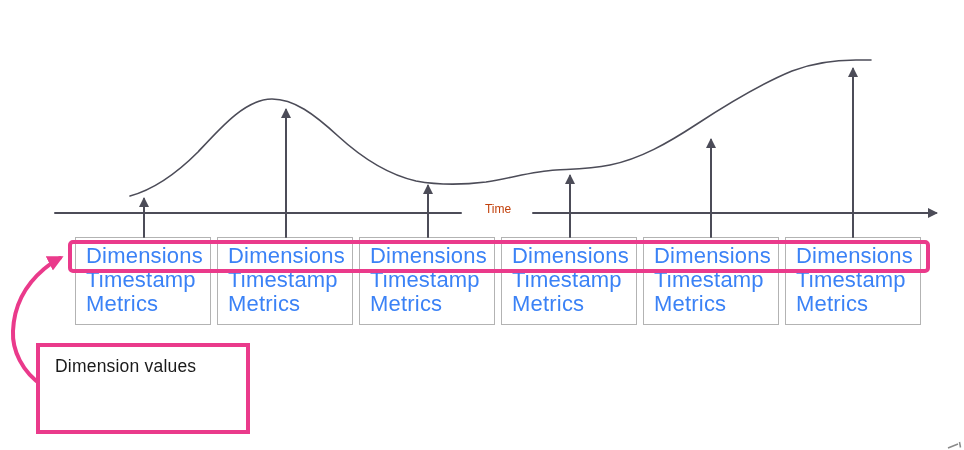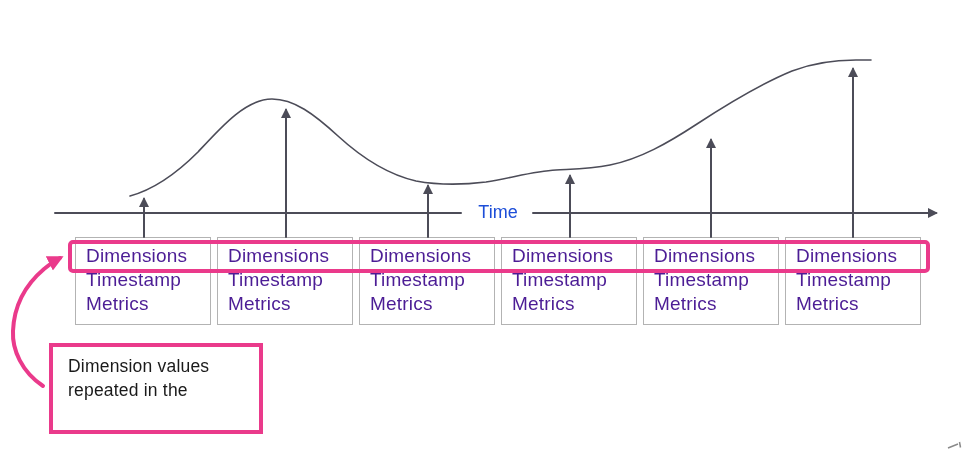--- a/index.html
+++ b/index.html
@@ -27,23 +27,23 @@
     width: 136px;
     height: 88px;
     background: #ffffff;
     border: 1.5px solid #b3b3b3;
     box-sizing: border-box;
     z-index: 1;
     padding: 6px 0 0 10px;
   }
   .record-box .line {
     display: block;
-    font-size: 19px;
+    font-size: 22px;
     line-height: 24px;
-    color: #4c1d95;
+    color: #3b82f6;
     letter-spacing: 0.2px;
     white-space: nowrap;
   }
   
   .highlight-band {
     position: absolute;
     left: 68px;
     top: 240px;
     width: 862px;
     height: 33px;
@@ -53,37 +53,36 @@
     background: transparent;
     z-index: 3;
   }
   
   .time-label {
     position: absolute;
     left: 463px;
     top: 202px;
     width: 70px;
     text-align: center;
-    font-size: 18px;
-    color: #1d4ed8;
+    font-size: 12px;
+    color: #c2410c;
     z-index: 3;
   }
   
   .callout {
     position: absolute;
     left: 36px;
     top: 343px;
     width: 214px;
     height: 91px;
     border: 4px solid #ea3a8b;
     background: #ffffff;
     box-sizing: border-box;
     z-index: 3;
     padding: 8px 0 0 15px;
-    margin-left: 13px;
   }
   .callout .line {
     display: block;
     font-size: 17.5px;
     line-height: 23.5px;
     color: #1a1a1a;
     letter-spacing: 0.2px;
     white-space: nowrap;
   }
 </style>
@@ -168,16 +167,15 @@
     <span class="line">Timestamp</span>
     <span class="line">Metrics</span>
   </div>
 
   <div class="highlight-band"></div>
 
   <div class="time-label">Time</div>
 
   <div class="callout">
     <span class="line">Dimension values</span>
-    <span class="line">repeated in the</span>
   </div>
 
 </div>
 
 </body></html>

